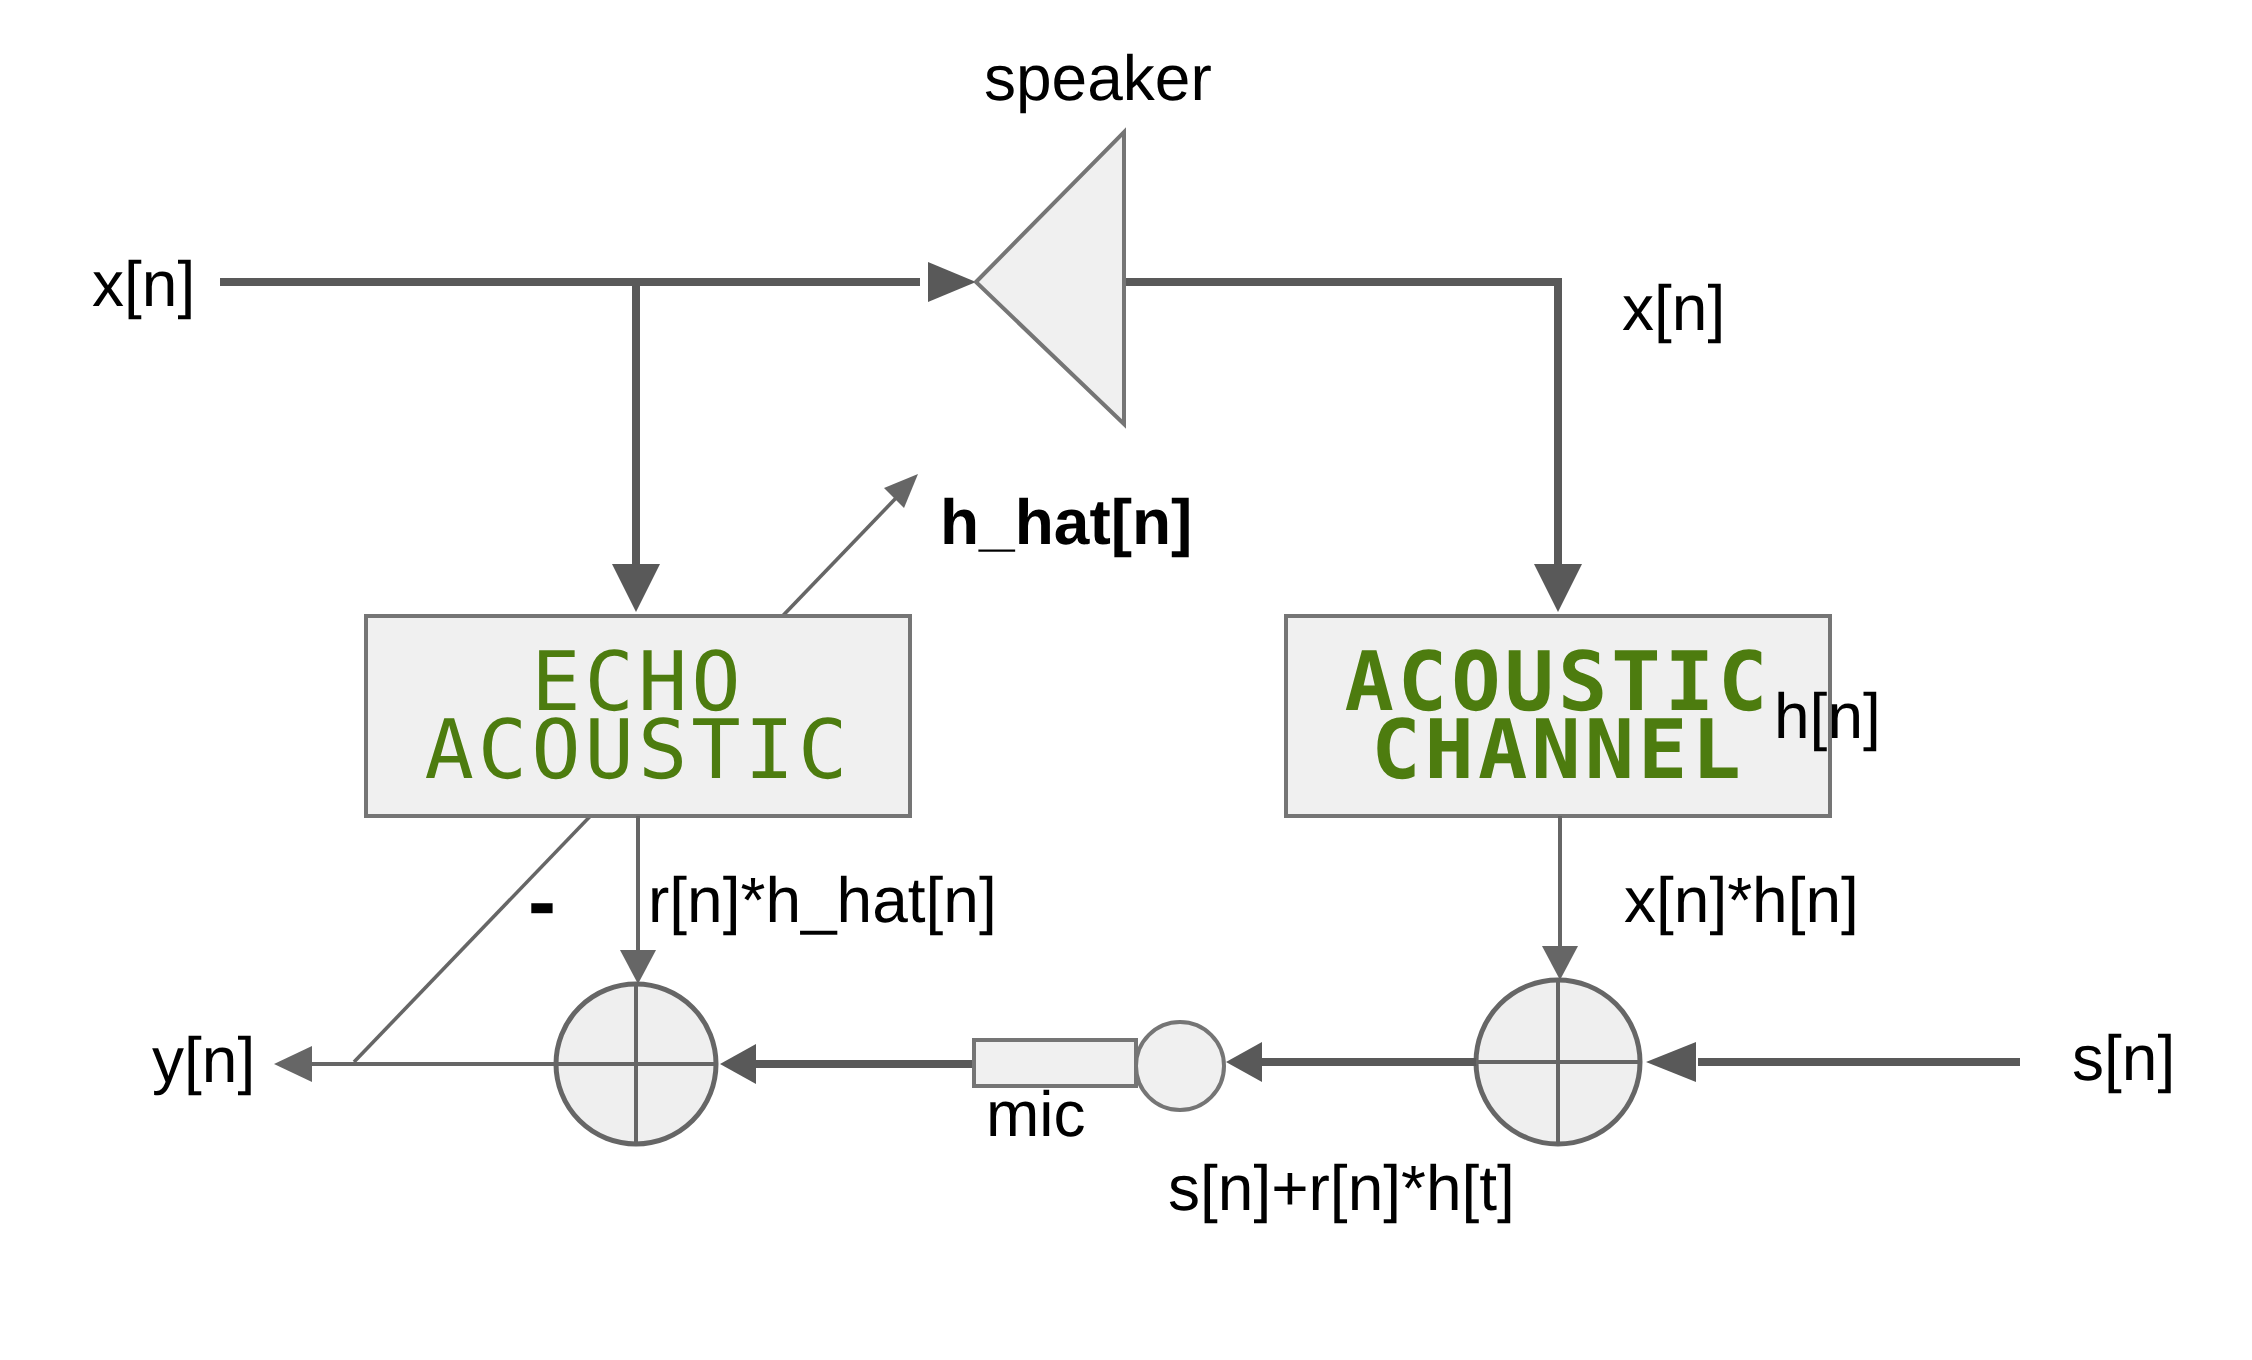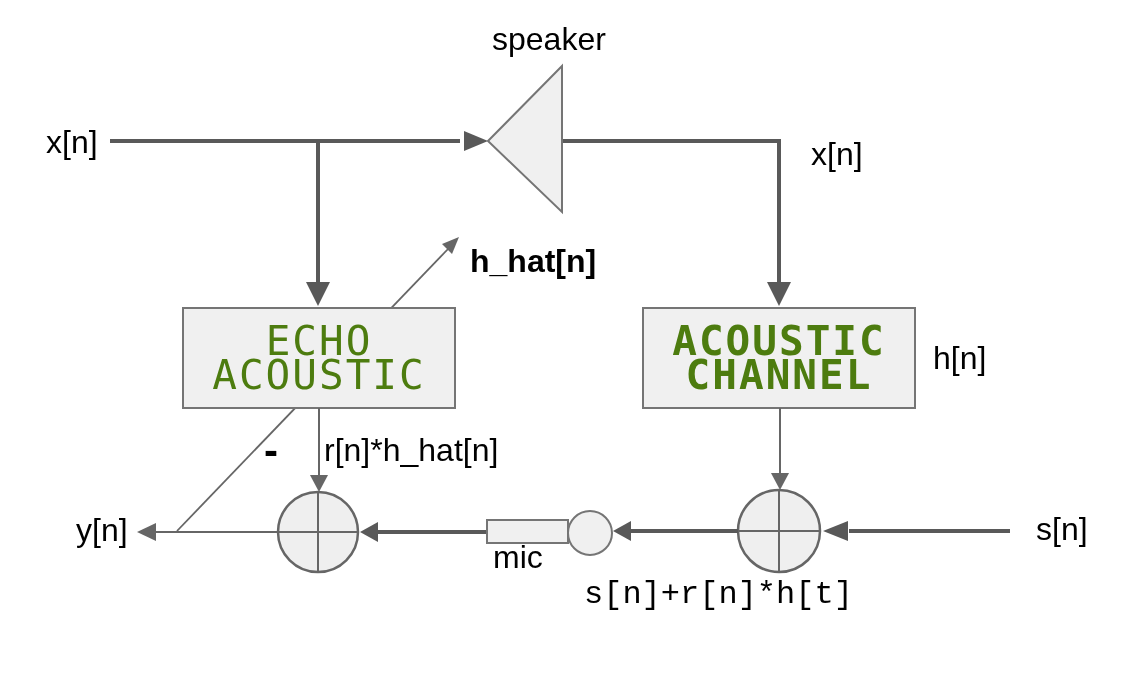--- a/index.html
+++ b/index.html
@@ -109,32 +109,33 @@
   </svg>
 
   <span class="lbl" style="left:492px; top:22px;">speaker</span>
 
   <span class="lbl" style="left:46px; top:125px;">x[n]</span>
 
   <span class="lbl" style="left:811px; top:137px;">x[n]</span>
 
   <span class="lbl" style="left:470px; top:244px;font-weight:bold;">h_hat[n]</span>
 
-  <span class="lbl" style="left:933px; top:341px;">h[n]</span>
+  <span class="lbl" style="left:887px; top:341px;">h[n]</span>
 
   <span class="lbl" style="left:324px; top:433px;">r[n]*h_hat[n]</span>
 
+  <span class="lbl" style="left:812px; top:433px;">x[n]*h[n]</span>
 
   <span class="lbl" style="left:76px; top:513px;">y[n]</span>
 
   <span class="minus" style="left:264px; top:430px;">-</span>
 
   <span class="lbl" style="left:493px; top:540px;">mic</span>
 
-  <span class="lbl" style="left:584px; top:577px;font-family:Liberation Mono, monospace;">s[n]+r[n]*h[t]</span>
+  <span class="lbl" style="left:584px; top:577px;">s[n]+r[n]*h[t]</span>
 
   <span class="lbl" style="left:1036px; top:512px;">s[n]</span>
 
   <div class="block-label" style="left:183px; top:324px;">
     <div>ECHO</div>
     <div>ACOUSTIC</div>
   </div>
 
   <div class="block-label" style="left:643px; top:324px;font-weight:bold;">
     <div>ACOUSTIC</div>

